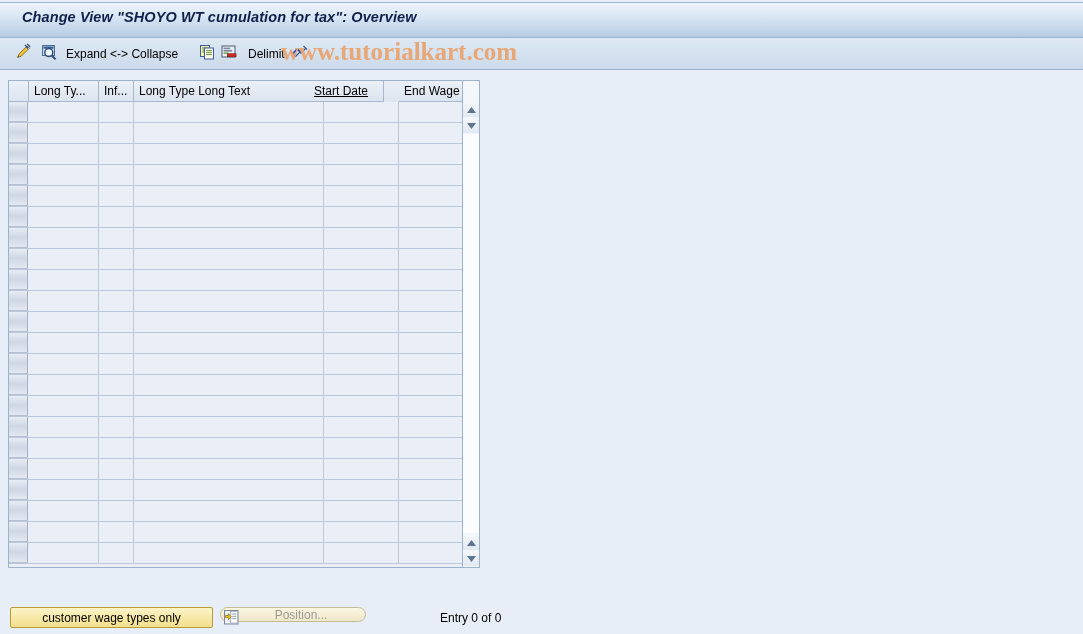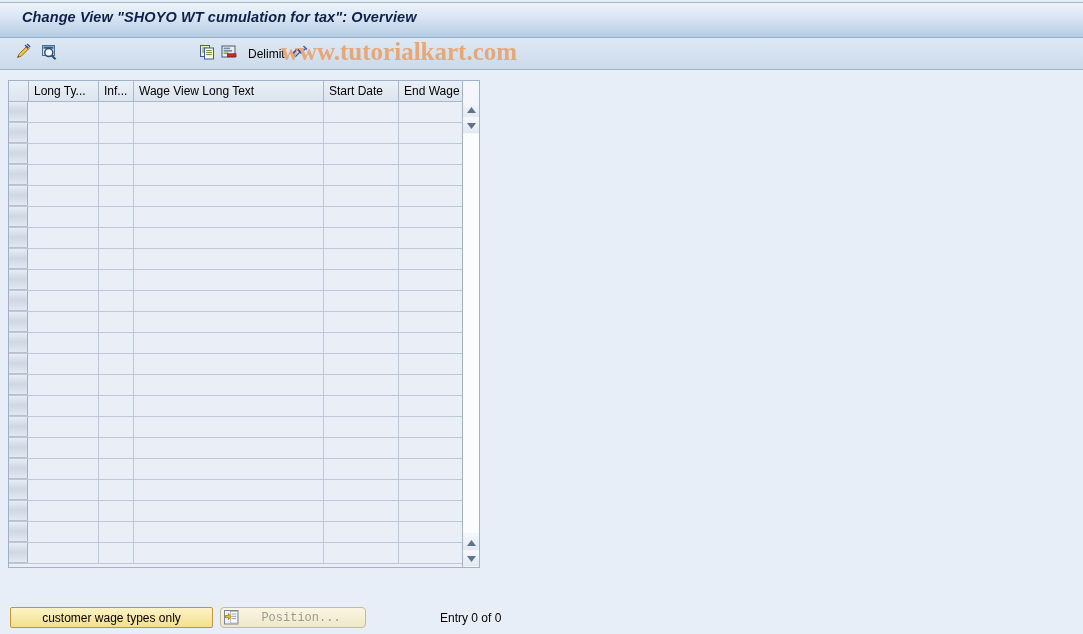--- a/index.html
+++ b/index.html
@@ -178,28 +178,27 @@
     border-radius: 2px;
     font-size: 12px;
     color: #000;
     display: flex; align-items: center; justify-content: center;
     box-sizing: border-box;
     cursor: pointer;
   }
   #btn-position {
     position: absolute;
     left: 220px; top: 607px;
-    width: 146px; height: 21px;
+    width: 146px; height: 15px;
     background: linear-gradient(to bottom, #fbf6e2 0%, #f4eed6 55%, #eee7c8 100%);
     border: 1px solid #c3bb95;
-    border-radius: 4px;
+    border-radius: 10px;
     box-sizing: border-box;
     display: flex; align-items: center;
     cursor: pointer;
-    font-family: Liberation Mono, monospace;
   }
   #btn-position .pos-icon {
     position: absolute; left: 3px; top: 2px;
   }
   #btn-position .pos-label {
     width: 100%;
     text-align: center;
     font-size: 12px;
     color: #9a9a93;
     padding-left: 16px;
@@ -238,20 +237,23 @@
     <span class="icon-box">
       <svg width="18" height="18" viewBox="0 0 18 18">
         <rect x="2.5" y="2.5" width="12" height="10" fill="#cfe0f2" stroke="#4a6b92" stroke-width="1"></rect>
         <rect x="3.5" y="3.5" width="10" height="2.2" fill="#2f5d96"></rect>
         <circle cx="8.8" cy="9.6" r="4.0" fill="#ffffff" fill-opacity="0.75" stroke="#2d4f7a" stroke-width="1.5"></circle>
         <line x1="11.6" y1="12.4" x2="15.6" y2="16.2" stroke="#2d4f7a" stroke-width="2"></line>
       </svg>
     </span>
   </div>
 
+  <div class="tb-item" style="left:66px;">
+    <span class="tb-label">Expand &lt;-&gt; Collapse</span>
+  </div>
 
   <div class="tb-item" style="left:198px;">
     <span class="icon-box">
       <svg width="18" height="18" viewBox="0 0 18 18">
         <rect x="2.5" y="2.5" width="9" height="11" fill="#f2f6a8" stroke="#3b5ca8" stroke-width="1"></rect>
         <line x1="4.2" y1="5.0" x2="9.8" y2="5.0" stroke="#5b7a2a" stroke-width="0.9"></line>
         <line x1="4.2" y1="7.0" x2="9.8" y2="7.0" stroke="#5b7a2a" stroke-width="0.9"></line>
         <line x1="4.2" y1="9.0" x2="9.8" y2="9.0" stroke="#5b7a2a" stroke-width="0.9"></line>
         <rect x="6.5" y="5.0" width="9" height="11" fill="#fbfde0" stroke="#3b5ca8" stroke-width="1"></rect>
         <line x1="8.2" y1="7.6" x2="13.8" y2="7.6" stroke="#5b7a2a" stroke-width="0.9"></line>
@@ -289,22 +291,22 @@
 </div>
 
 <div id="watermark">www.tutorialkart.com</div>
 
 <div id="table-wrap">
 
   <div id="thead">
     <div class="th corner" style="left:0px; width:20px;"></div>
     <div class="th" style="left:20px; width:70px;">Long Ty...</div>
     <div class="th" style="left:90px; width:35px;">Inf...</div>
-    <div class="th" style="left:125px; width:190px;">Wage View Long Text</div>
-    <div class="th" style="left:315px; width:75px;">Start Date</div>
+    <div class="th" style="left:125px; width:190px;">Long Type Long Text</div>
+    <div class="th" style="left:300px; width:75px;text-decoration:underline;">Start Date</div>
     <div class="th" style="left:390px; width:70px;">End Wage</div>
     <div class="th cfgcell" style="left:460px; width:10px;"></div>
   </div>
 
   <div style="position:absolute; right:0px; top:0px; width:17px; height:21px; background:linear-gradient(to bottom,#eef2f8,#dde5ef); display:flex; align-items:center; justify-content:center; border-left:1px solid #a9b8cb; border-bottom:1px solid #a9b8cb; box-sizing:border-box;">
     <span>
       <svg width="14" height="14" viewBox="0 0 14 14">
         <rect x="0.5" y="0.5" width="13" height="13" fill="#f2f5fa" stroke="#5b6b80" stroke-width="1"></rect>
         <rect x="2" y="2" width="3" height="10" fill="#f5d32e"></rect>
         <rect x="5.5" y="2" width="3" height="10" fill="#ffffff"></rect>

